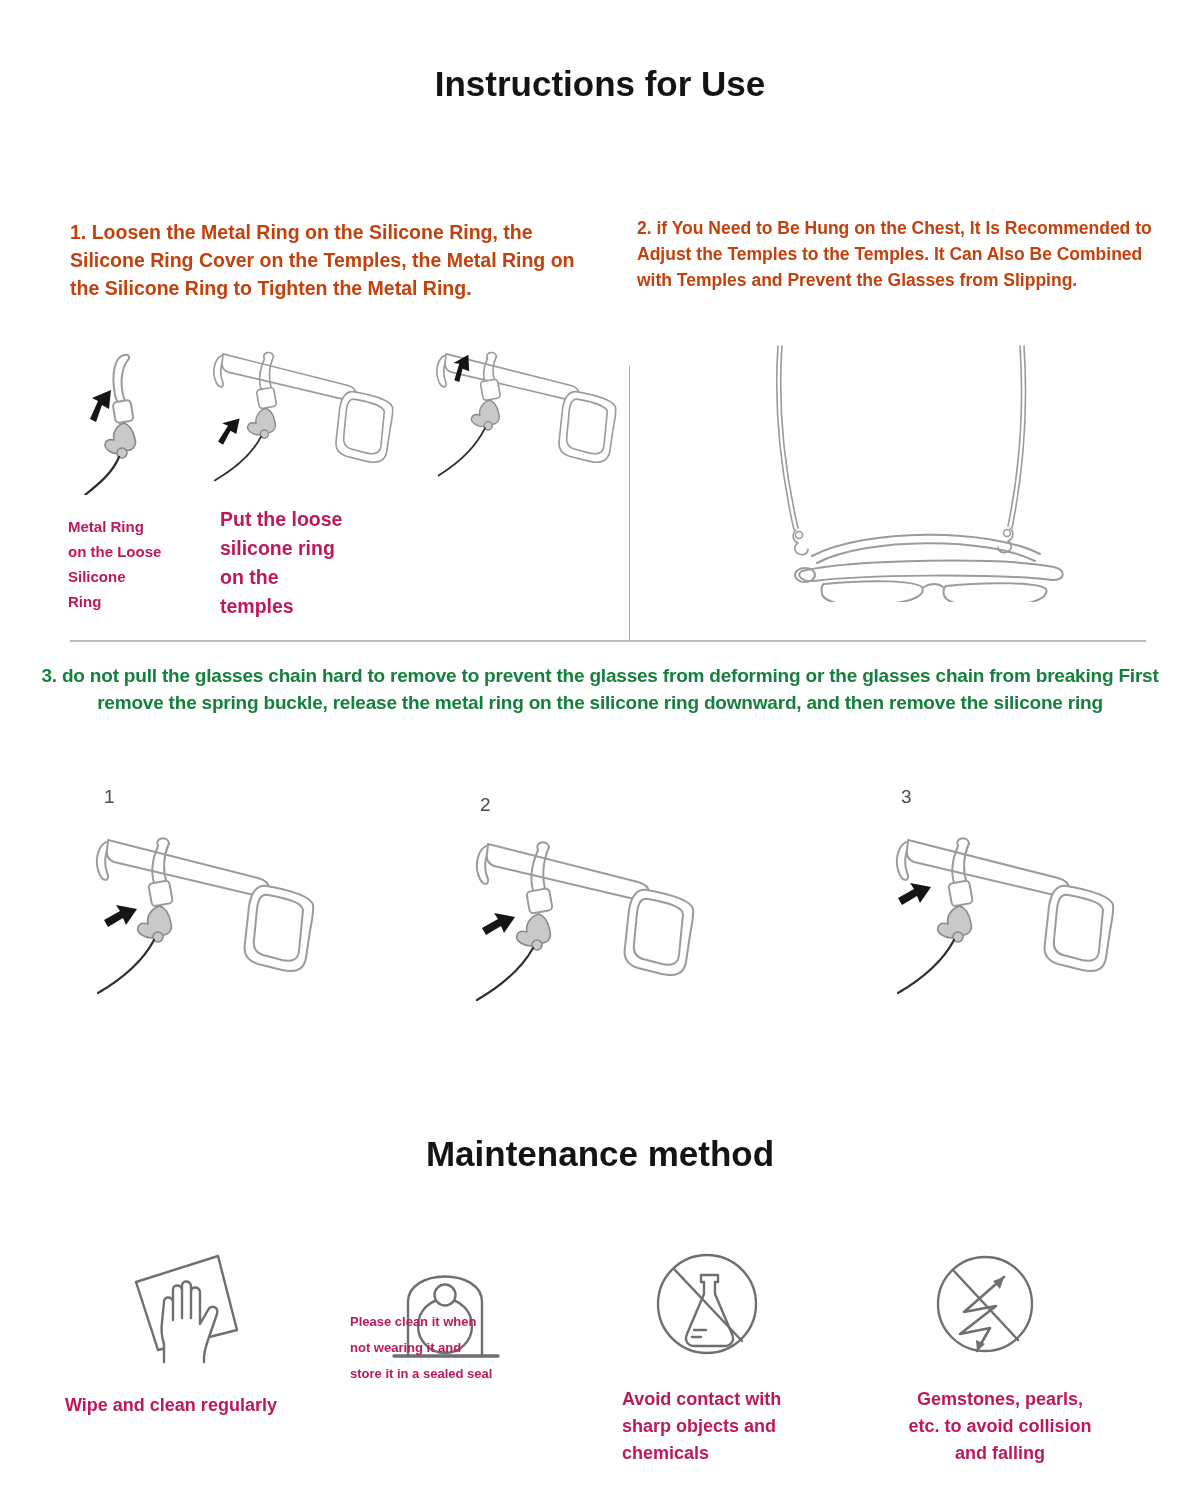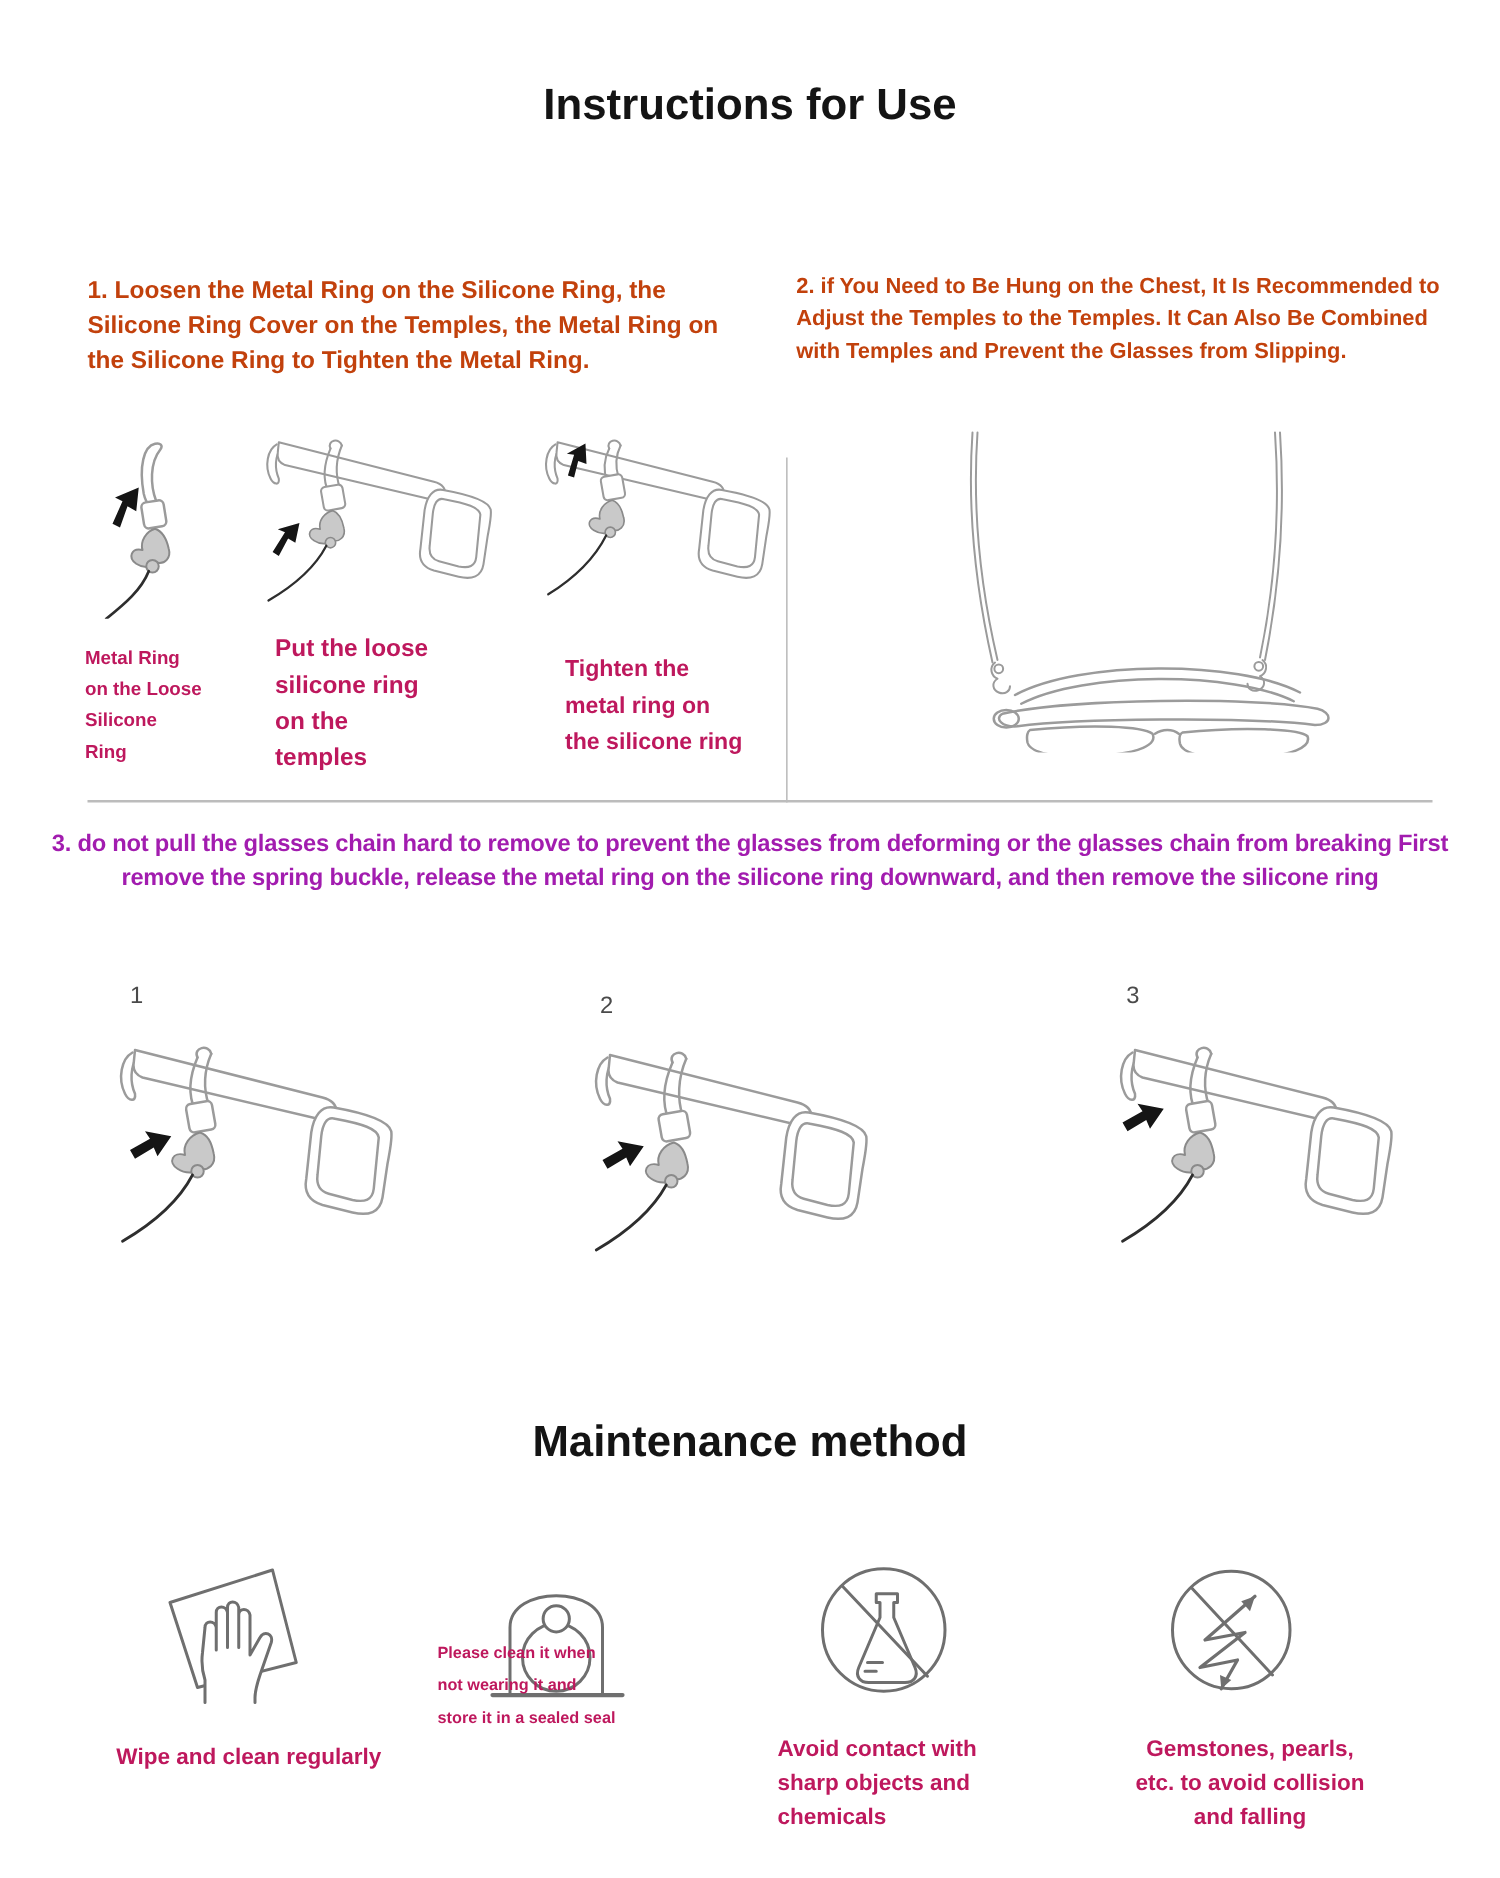--- a/index.html
+++ b/index.html
@@ -77,23 +77,20 @@
   </div>
 
   <div class="abs cap prewrap" style="left:68px;top:514px;font-size:15px;line-height:25px;">Metal Ring
 on the Loose
 Silicone
 Ring</div>
   <div class="abs cap prewrap" style="left:220px;top:505px;font-size:19.5px;line-height:29px;">Put the loose
 silicone ring
 on the
 temples</div>
-  <div class="abs cap prewrap" style="left:452px;top:520px;font-size:18.5px;line-height:29px;">Tighten the
-metal ring on
-the silicone ring</div>
 
   <div class="abs" style="left:672px;top:344px;">
     <svg width="470" height="258" viewBox="0 0 470 258">
       <path class="art" style="stroke-width:1.6" d="M106,2 C102,60 108,124 122,186 M110,2 C106,60 112,124 126,184"></path>
       <path class="art" style="stroke-width:1.6" d="M352,2 C356,62 352,124 340,184 M348,2 C352,62 348,124 336,182"></path>
       <path class="art" style="stroke-width:1.6" d="M124,186 c-5,4 -3,11 2,13 c-5,3 -4,9 1,11 c5,2 9,-1 9,-5"></path>
       <circle class="art" style="stroke-width:1.6" cx="127" cy="191" r="3.5"></circle>
       <path class="art" style="stroke-width:1.6" d="M338,184 c5,4 3,11 -2,13 c5,3 4,9 -1,11 c-5,2 -9,-1 -9,-5"></path>
       <circle class="art" style="stroke-width:1.6" cx="335" cy="189" r="3.5"></circle>
       <path class="art" d="M140,212 C192,184 318,184 368,210"></path>
@@ -102,21 +99,21 @@
       <ellipse class="art" cx="133" cy="231" rx="10" ry="7"></ellipse>
       <path class="artw" d="M152,240 C202,235 242,237 250,243 C254,251 242,259 202,261 C172,263 152,258 150,250 C149,245 150,241 152,240 Z"></path>
       <path class="artw" d="M274,242 C322,237 368,239 374,245 C377,253 364,261 324,263 C294,264 274,259 272,251 C271,246 272,243 274,242 Z"></path>
       <path class="art" d="M252,243 C258,239 266,239 271,243"></path>
     </svg>
   </div>
 
   <div class="abs vdiv" style="left:629px;top:366px;height:276px;"></div>
   <div class="abs hdiv" style="left:70px;top:640px;width:1076px;"></div>
 
-  <div class="abs step" style="left:30px;top:662px;width:1140px;font-size:19px;line-height:27px;text-align:center;letter-spacing:-0.2px;color:#a21caf;">3. do not pull the glasses chain hard to remove to prevent the glasses from deforming or the glasses chain from breaking First remove the spring buckle, release the metal ring on the silicone ring downward, and then remove the silicone ring</div>
+  <div class="abs step" style="left:30px;top:662px;width:1140px;font-size:19px;line-height:27px;text-align:center;letter-spacing:-0.2px;color:#15803d;">3. do not pull the glasses chain hard to remove to prevent the glasses from deforming or the glasses chain from breaking First remove the spring buckle, release the metal ring on the silicone ring downward, and then remove the silicone ring</div>
 
   <div class="abs num" style="left:104px;top:786px;">1</div>
   <div class="abs num" style="left:480px;top:794px;">2</div>
   <div class="abs num" style="left:901px;top:786px;">3</div>
 
   <div class="abs" style="left:62px;top:822px;">
     <svg width="260" height="185" viewBox="0 0 260 185">
       <path class="art" d="M44,20 C35,25 32,41 38,53 C41,59 47,60 46,53 C42,44 42,31 48,24"></path>
       <path class="artw" d="M46,18 L196,56 C204,58 208,63 207,70 L205,76 L52,40 C47,38 44,34 45,28 Z"></path>
       <path class="art" d="M96,24 C92,16 105,13 107,21"></path>
@@ -188,21 +185,21 @@
   <div class="abs" style="left:930px;top:1250px;">
     <svg width="112" height="108" viewBox="0 0 112 108">
       <circle class="ic" cx="55" cy="54" r="47"></circle>
       <path class="ic" d="M23,20 L88,90"></path>
       <path class="ic" style="stroke-width:2.6" d="M74,27 L34,62 L66,56 L30,84 L60,78 L47,101"></path>
       <path d="M74,27 L63,31 L70,39 Z" fill="#6f6f6f"></path>
       <path d="M47,101 L46,90 L55,94 Z" fill="#6f6f6f"></path>
     </svg>
   </div>
 
-  <div class="abs cap prewrap" style="left:65px;top:1392px;width:240px;font-size:18px;line-height:27px;text-align:right;">Wipe and clean regularly</div>
+  <div class="abs cap prewrap" style="left:65px;top:1392px;width:240px;font-size:18px;line-height:27px;text-align:left;">Wipe and clean regularly</div>
   <div class="abs cap prewrap" style="left:350px;top:1309px;width:230px;font-size:13px;line-height:26px;">Please clean it when
 not wearing it and
 store it in a sealed seal</div>
   <div class="abs cap prewrap" style="left:622px;top:1386px;width:210px;font-size:18px;line-height:27px;">Avoid contact with
 sharp objects and
 chemicals</div>
   <div class="abs cap prewrap" style="left:880px;top:1386px;width:240px;font-size:18px;line-height:27px;text-align:center;">Gemstones, pearls,
 etc. to avoid collision
 and falling</div>
 

